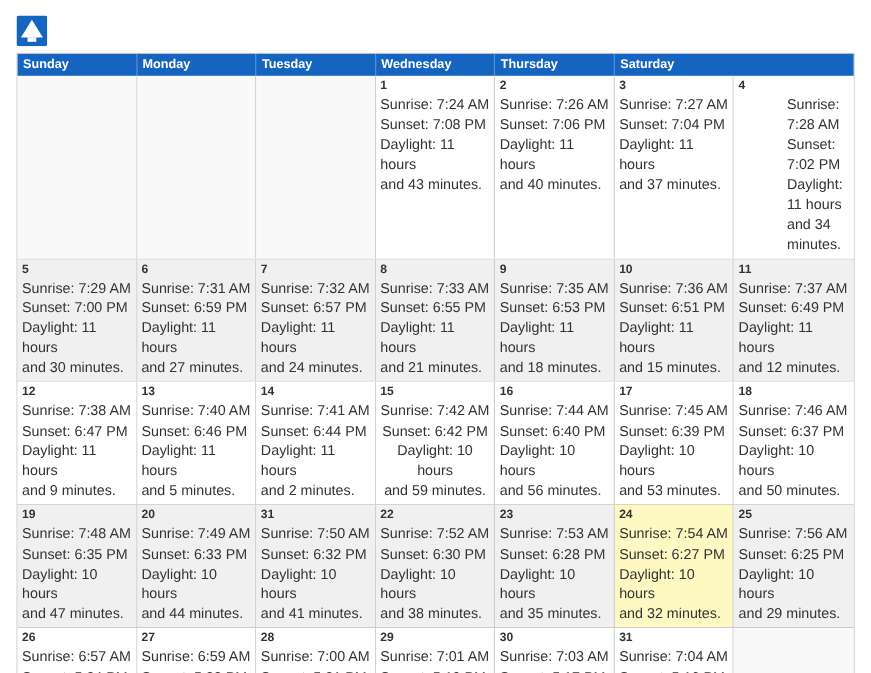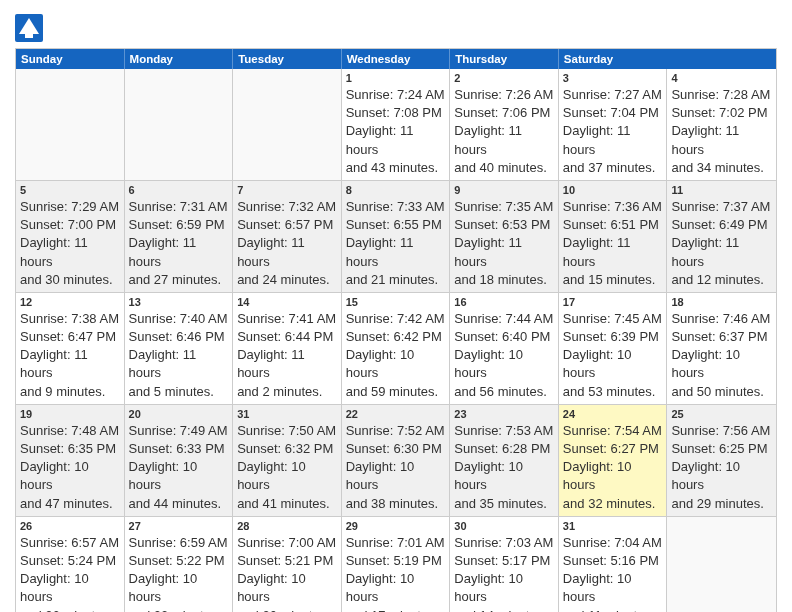--- a/index.html
+++ b/index.html
@@ -162,21 +162,21 @@
           </div>
           <div class="cal-cell">
             <span class="day-num">3</span>
             <div class="cell-text" style="white-space: pre-line;">Sunrise: 7:27 AM
 Sunset: 7:04 PM
 Daylight: 11 hours
 and 37 minutes.</div>
           </div>
           <div class="cal-cell">
             <span class="day-num">4</span>
-            <div class="cell-text" style="white-space: pre-line;">Sunrise: 7:28 AM
+            <div class="cell-text" style="white-space: pre-line; margin-left: 44px;">Sunrise: 7:28 AM
 Sunset: 7:02 PM
 Daylight: 11 hours
 and 34 minutes.</div>
           </div>
         </div>
         <div class="cal-row">
           <div class="cal-cell shaded" style="background: rgb(240, 240, 240);">
             <span class="day-num">5</span>
             <div class="cell-text" style="white-space: pre-line;">Sunrise: 7:29 AM
 Sunset: 7:00 PM
@@ -243,21 +243,21 @@
           </div>
           <div class="cal-cell">
             <span class="day-num">14</span>
             <div class="cell-text" style="white-space: pre-line;">Sunrise: 7:41 AM
 Sunset: 6:44 PM
 Daylight: 11 hours
 and 2 minutes.</div>
           </div>
           <div class="cal-cell">
             <span class="day-num">15</span>
-            <div class="cell-text" style="white-space: pre-line;">Sunrise: 7:42 AM
+            <div class="cell-text" style="white-space: pre-line; text-align: center;">Sunrise: 7:42 AM
 Sunset: 6:42 PM
 Daylight: 10 hours
 and 59 minutes.</div>
           </div>
           <div class="cal-cell">
             <span class="day-num">16</span>
             <div class="cell-text" style="white-space: pre-line;">Sunrise: 7:44 AM
 Sunset: 6:40 PM
 Daylight: 10 hours
 and 56 minutes.</div>

